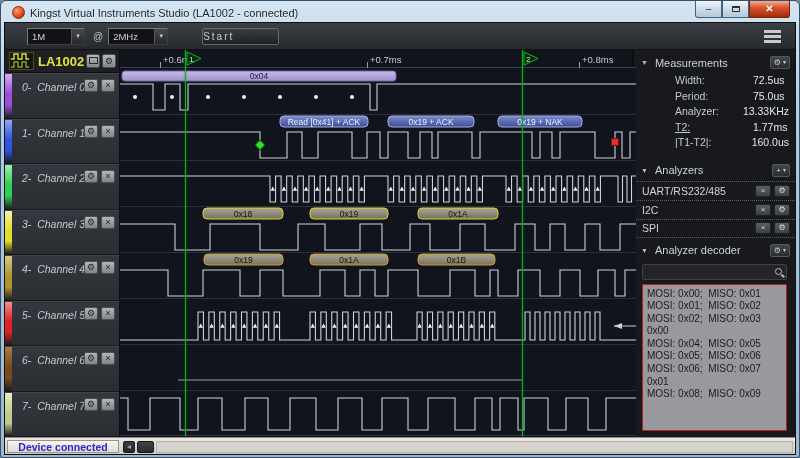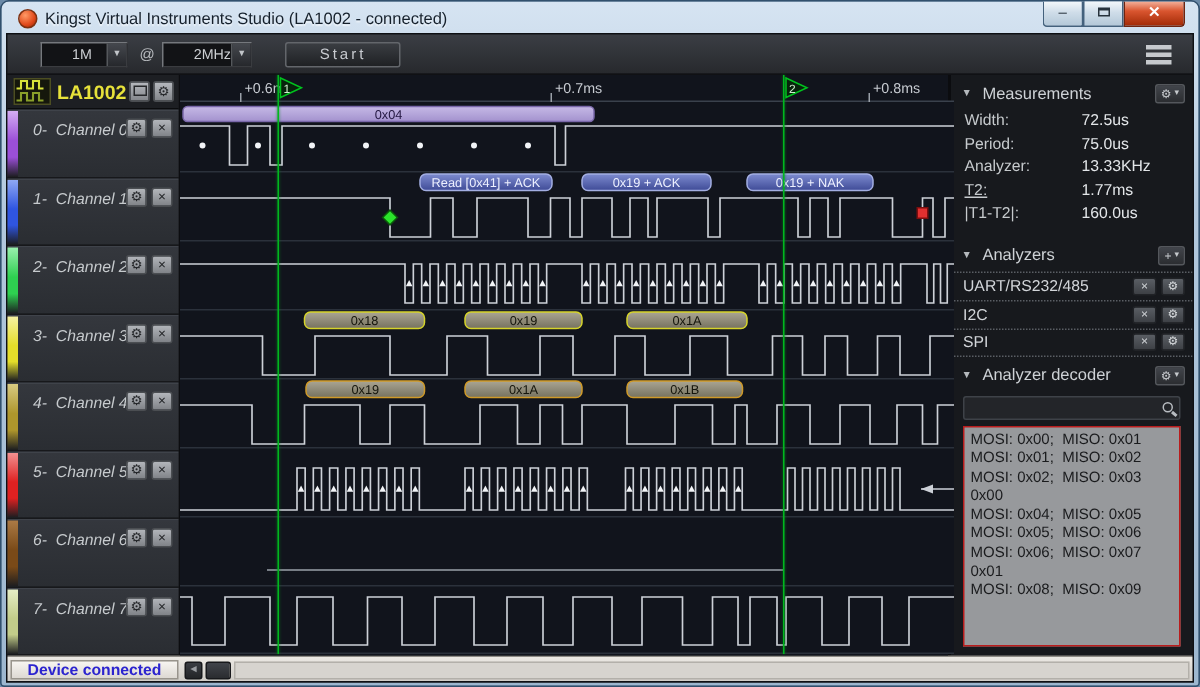--- a/index.html
+++ b/index.html
@@ -20,26 +20,26 @@
   .winbtn.close { width:41px; border-radius:0 0 3px 0; color:#fff;
             background:linear-gradient(#f2b09a,#d9552f 40%,#a32b07); border-color:#6e2410; font-weight:bold; }
   .maxglyph { display:inline-block; width:8px; height:6px; border:1px solid #27323c; border-top-width:2px; }
 
   .content { height:433px; background:#17181c; border:1px solid #0e1014; display:flex; flex-direction:column; }
 
   
   .toolbar { height:27px; flex:0 0 27px; background:linear-gradient(#3b3e44,#27292d); border-bottom:1px solid #101114;
              display:flex; align-items:center; padding-left:22px; position:relative; }
   .combo { width:58px; height:17px; background:#121316; border:1px solid; border-color:#75787d #3a3c40 #3a3c40 #75787d; display:flex; }
-  .combo .val { flex:1; font-size:9.5px; color:#cccfd3; padding:2px 0 0 20px; overflow:hidden; white-space:nowrap; }
+  .combo .val { flex:1; font-size:9.5px; color:#cccfd3; padding:2px 0 0 4px; overflow:hidden; white-space:nowrap; }
   .combo .drop { width:13px; background:linear-gradient(#45484e,#26282c); border-left:1px solid #55585c;
                  color:#c2c5c9; font-size:6px; text-align:center; line-height:15px; }
   .at { color:#b9bcc0; font-size:10px; margin:0 5px 0 8px; }
-  .startbtn { width:77px; height:17px; margin-left:22px; background:linear-gradient(#3a3d42,#1f2124);
-              border:1px solid #63666b; border-radius:2px; color:#c8cbd0; font-size:10px; letter-spacing:2px; text-align:center; line-height:15px; }
+  .startbtn { width:77px; height:17px; margin-left:34px; background:linear-gradient(#3a3d42,#1f2124);
+              border:1px solid #63666b; border-radius:2px; color:#c8cbd0; font-size:10px; letter-spacing:2px; text-align:left; line-height:15px; }
   .hamburger { position:absolute; right:14px; top:7px; width:17px; }
   .hamburger div { height:2.5px; background:#c6c9cd; margin-bottom:2.5px; }
 
   .main { flex:1; display:flex; min-height:0; }
 
   
   .sidebar { width:115px; flex:0 0 115px; background:#202227; display:flex; flex-direction:column; border-right:1px solid #0c0d10; }
   .sb-head { height:23px; flex:0 0 23px; display:flex; align-items:center; background:#1d1f23; border-bottom:1px solid #0b0c0e; padding:0 3px 0 4px; }
   .logo { width:25px; height:18px; background:#15170c; border:1px solid #4c4e22; margin-right:4px; }
   .devname { color:#e7e23a; font-weight:bold; font-size:13px; flex:1; }
@@ -67,21 +67,21 @@
   
   .rpanel { width:163px; flex:0 0 163px; border-left:2px solid #0b0c0f; background:#17191d; display:flex; flex-direction:column; font-size:10.5px; overflow:hidden; }
   .sec-head { display:flex; align-items:center; padding:6px 5px 4px 7px; color:#ced2d6; font-size:11px; }
   .sec-head .tri { font-size:7px; color:#b5b9bd; margin-right:7px; }
   .sec-head .sp { flex:1; }
   .chip { height:13px; padding:0 3px; background:linear-gradient(#42454b,#2b2d31); border:1px solid #54575c; border-radius:2px;
           color:#c6c9cd; font-size:8px; line-height:11px; display:flex; align-items:center; }
   .chip .cv { font-size:6px; margin-left:2px; }
   .meas-rows { padding:1px 6px 6px 9px; }
   .meas-row { display:flex; height:15.5px; color:#c6cacd; }
-  .meas-row .ml { width:78px; }
+  .meas-row .ml { width:78px;margin-left:32px; }
   .meas-row .ml.u { text-decoration:underline; }
   .meas-row .mv { color:#e3e6e9; }
   .an-item { display:flex; align-items:center; height:19px; border-top:1px dotted #5a5e64; padding:0 5px 0 8px; color:#d2d5d9; }
   .an-item:last-of-type { border-bottom:1px dotted #5a5e64; }
   .an-item .sp { flex:1; }
   .mini { width:16px; height:12px; margin-left:3px; background:linear-gradient(#5a5e64,#3d4045); border:1px solid #202226; border-radius:2px;
           color:#d5d8db; font-size:8px; line-height:10px; text-align:center; }
   .searchbox { margin:3px 8px 4px 8px; height:16px; background:#232529; border:1px solid #3e4248; border-radius:2px; position:relative; }
   .searchbox input { width:100%; height:100%; background:transparent; border:none; outline:none; color:#d0d3d6; font-size:10px; padding:0 18px 0 4px; }
   .mag { position:absolute; right:4px; top:3px; width:7px; height:7px; border:1.5px solid #b8bcc1; border-radius:50%; }

